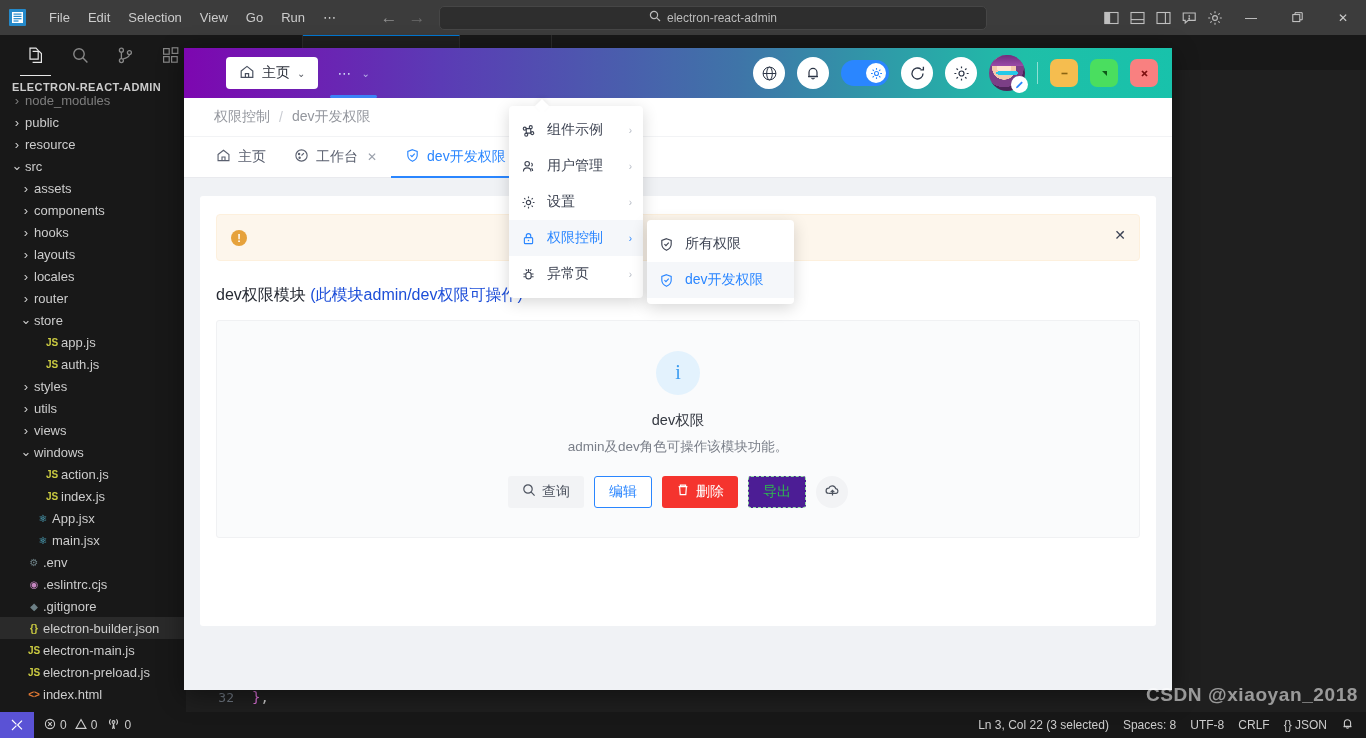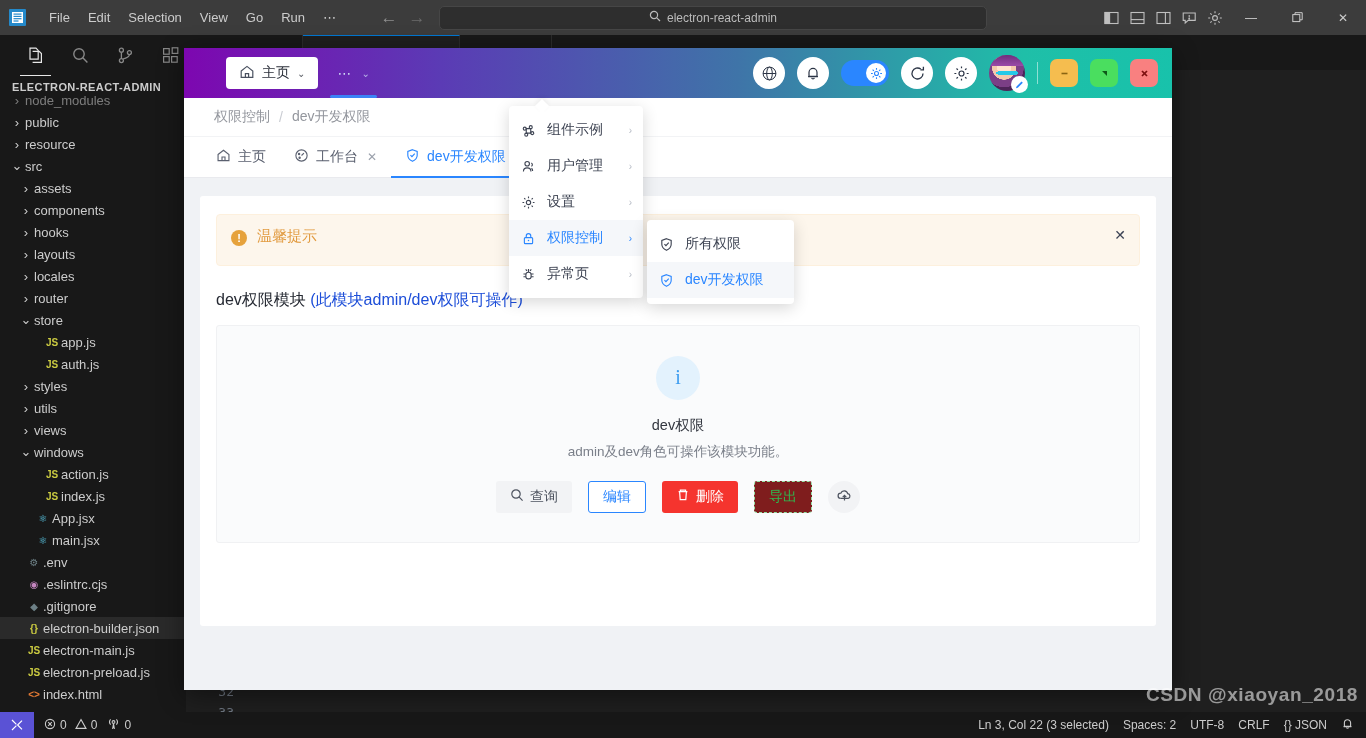--- a/index.html
+++ b/index.html
@@ -105,21 +105,21 @@
   .ebreadcrumb {
     position: absolute; left: 0; top: 35px; right: 0; height: 22px; background: #1f1f1f;
     display: flex; align-items: center; gap: 6px; padding-left: 18px;
     color: #a0a0a0; font-size: 12px;
   }
   .ecode {
     position: absolute; left: 0; top: 57px; right: 0; bottom: 0; background: #1f1f1f;
     font-family: "DejaVu Sans Mono", "Liberation Mono", monospace; font-size: 14px;
     padding-top: 2px;
   }
-  .cline { height: 21px; display: flex; align-items: flex-start; flex-direction: column; }
+  .cline { height: 21px; display: flex; align-items: flex-end; }
   .cgutter {
     width: 66px; text-align: right; padding-right: 18px; color: #6e7681; font-size: 13px;
     flex: 0 0 66px;
   }
   .ctext { white-space: pre; color: #cccccc; }
   .tk-str { color: #ce9178; }
   .tk-punc { color: #cccccc; }
   .tk-brace { color: #da70d6; }
 
   
@@ -257,29 +257,29 @@
     height: 218px; display: flex; flex-direction: column; align-items: center;
     justify-content: center; gap: 0;
   }
   .panel-ico {
     width: 44px; height: 44px; border-radius: 50%; background: #e3f2fd; color: #3b9cf0;
     display: flex; align-items: center; justify-content: center; font-size: 20px;
     font-family: "Liberation Serif", serif; margin-bottom: 16px;
   }
   .panel-t1 { font-size: 14.5px; color: #333740; margin-bottom: 8px; }
   .panel-t2 { font-size: 13.5px; color: #7a7f89; margin-bottom: 20px; }
-  .panel-btns { display: flex; align-items: center; gap: 16px; }
+  .panel-btns { display: flex; align-items: center; gap: 10px; }
   .btn {
     height: 32px; padding: 0 14px; border-radius: 3px; font-size: 14px;
     display: flex; align-items: center; gap: 6px; white-space: nowrap;
   }
   .btn-default { background: #f2f3f5; color: #4d535f; }
   .btn-primary-o { background: #fff; border: 1px solid #2a86ff; color: #2a86ff; }
   .btn-danger { background: #f5342e; color: #fff; }
-  .btn-dashed { background: #7f1d1d; border: 1px dashed #95e0a4; color: #2eba4e; font-family: Liberation Serif, serif; }
+  .btn-dashed { background: #4c1d95; border: 1px dashed #95e0a4; color: #2eba4e; font-family: Liberation Serif, serif; }
   .btn-round {
     width: 32px; height: 32px; border-radius: 50%; background: #f2f3f5; color: #4d535f;
     display: flex; align-items: center; justify-content: center; flex: 0 0 32px;
   }
 
   
   .dd {
     position: absolute; left: 509px; top: 106px; width: 134px;
     background: #fff; border-radius: 4px; box-shadow: 0 4px 16px rgba(0,0,0,.16);
     padding: 6px 0; z-index: 40;
@@ -624,21 +624,21 @@
             <svg width="13" height="12" viewBox="0 0 13 12" fill="none" stroke="#cccccc" stroke-width="1.1">
               <circle cx="6.5" cy="4" r="1.4"></circle>
                 <path d="M3.6 1.4a4 4 0 000 5.2M9.4 1.4a4 4 0 010 5.2M5.6 11l.9-5.2M7.4 11l-.9-5.2"></path>
             </svg>
           </span>
           <span>0</span>
         </div>
       </div>
       <div class="sb-right">
         <span>Ln 3, Col 22 (3 selected)</span>
-        <span>Spaces: 2</span>
+        <span>Spaces: 8</span>
         <span>UTF-8</span>
         <span>CRLF</span>
         <span>{} JSON</span>
         <span>
           <svg width="13" height="13" viewBox="0 0 13 13" fill="none" stroke="#cccccc" stroke-width="1.1">
             <path d="M3.4 9.4V5.8a3.1 3.1 0 016.2 0v3.6z"></path>
               <path d="M2.6 9.6h7.8M5.4 10.6a1.2 1.2 0 002.2 0"></path>
           </svg>
         </span>
       </div>
@@ -767,21 +767,20 @@
         <span class="x">✕</span>
       </div>
     </div>
 
     <div class="app-body">
       <div class="card">
 
         <div class="alert">
           <div class="alert-ico">!</div>
           <div>
-            <div class="alert-title">温馨提示</div>
           </div>
           <div class="alert-x">✕</div>
         </div>
 
 
         <div class="mod-title">
           <span>dev权限模块</span>
           <span class="sub">(此模块admin/dev权限可操作)</span>
         </div>
 

